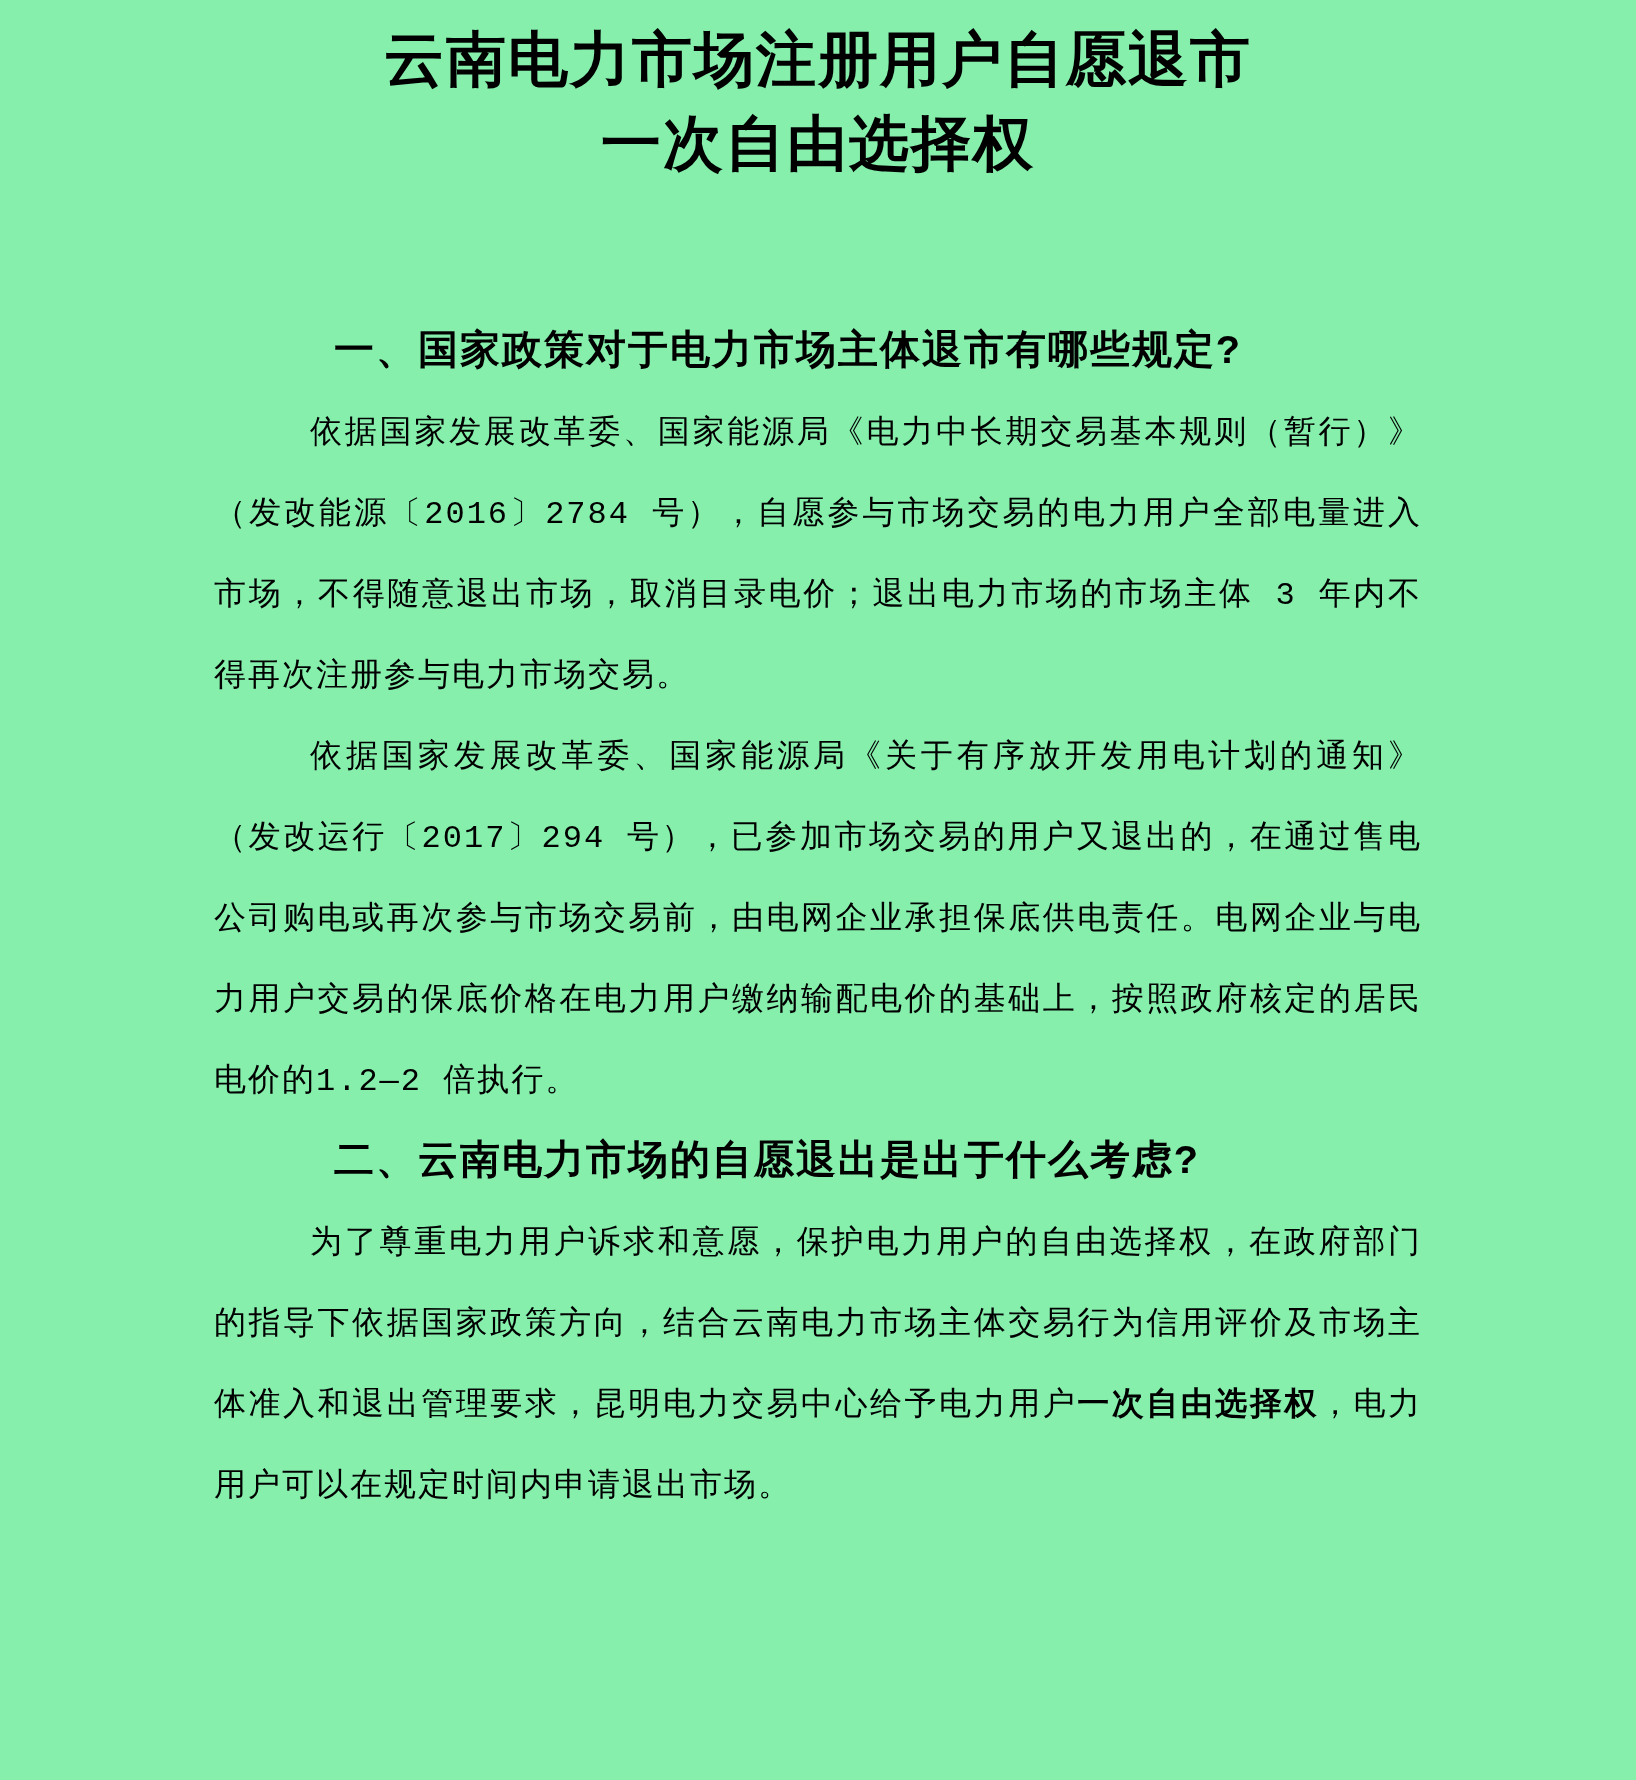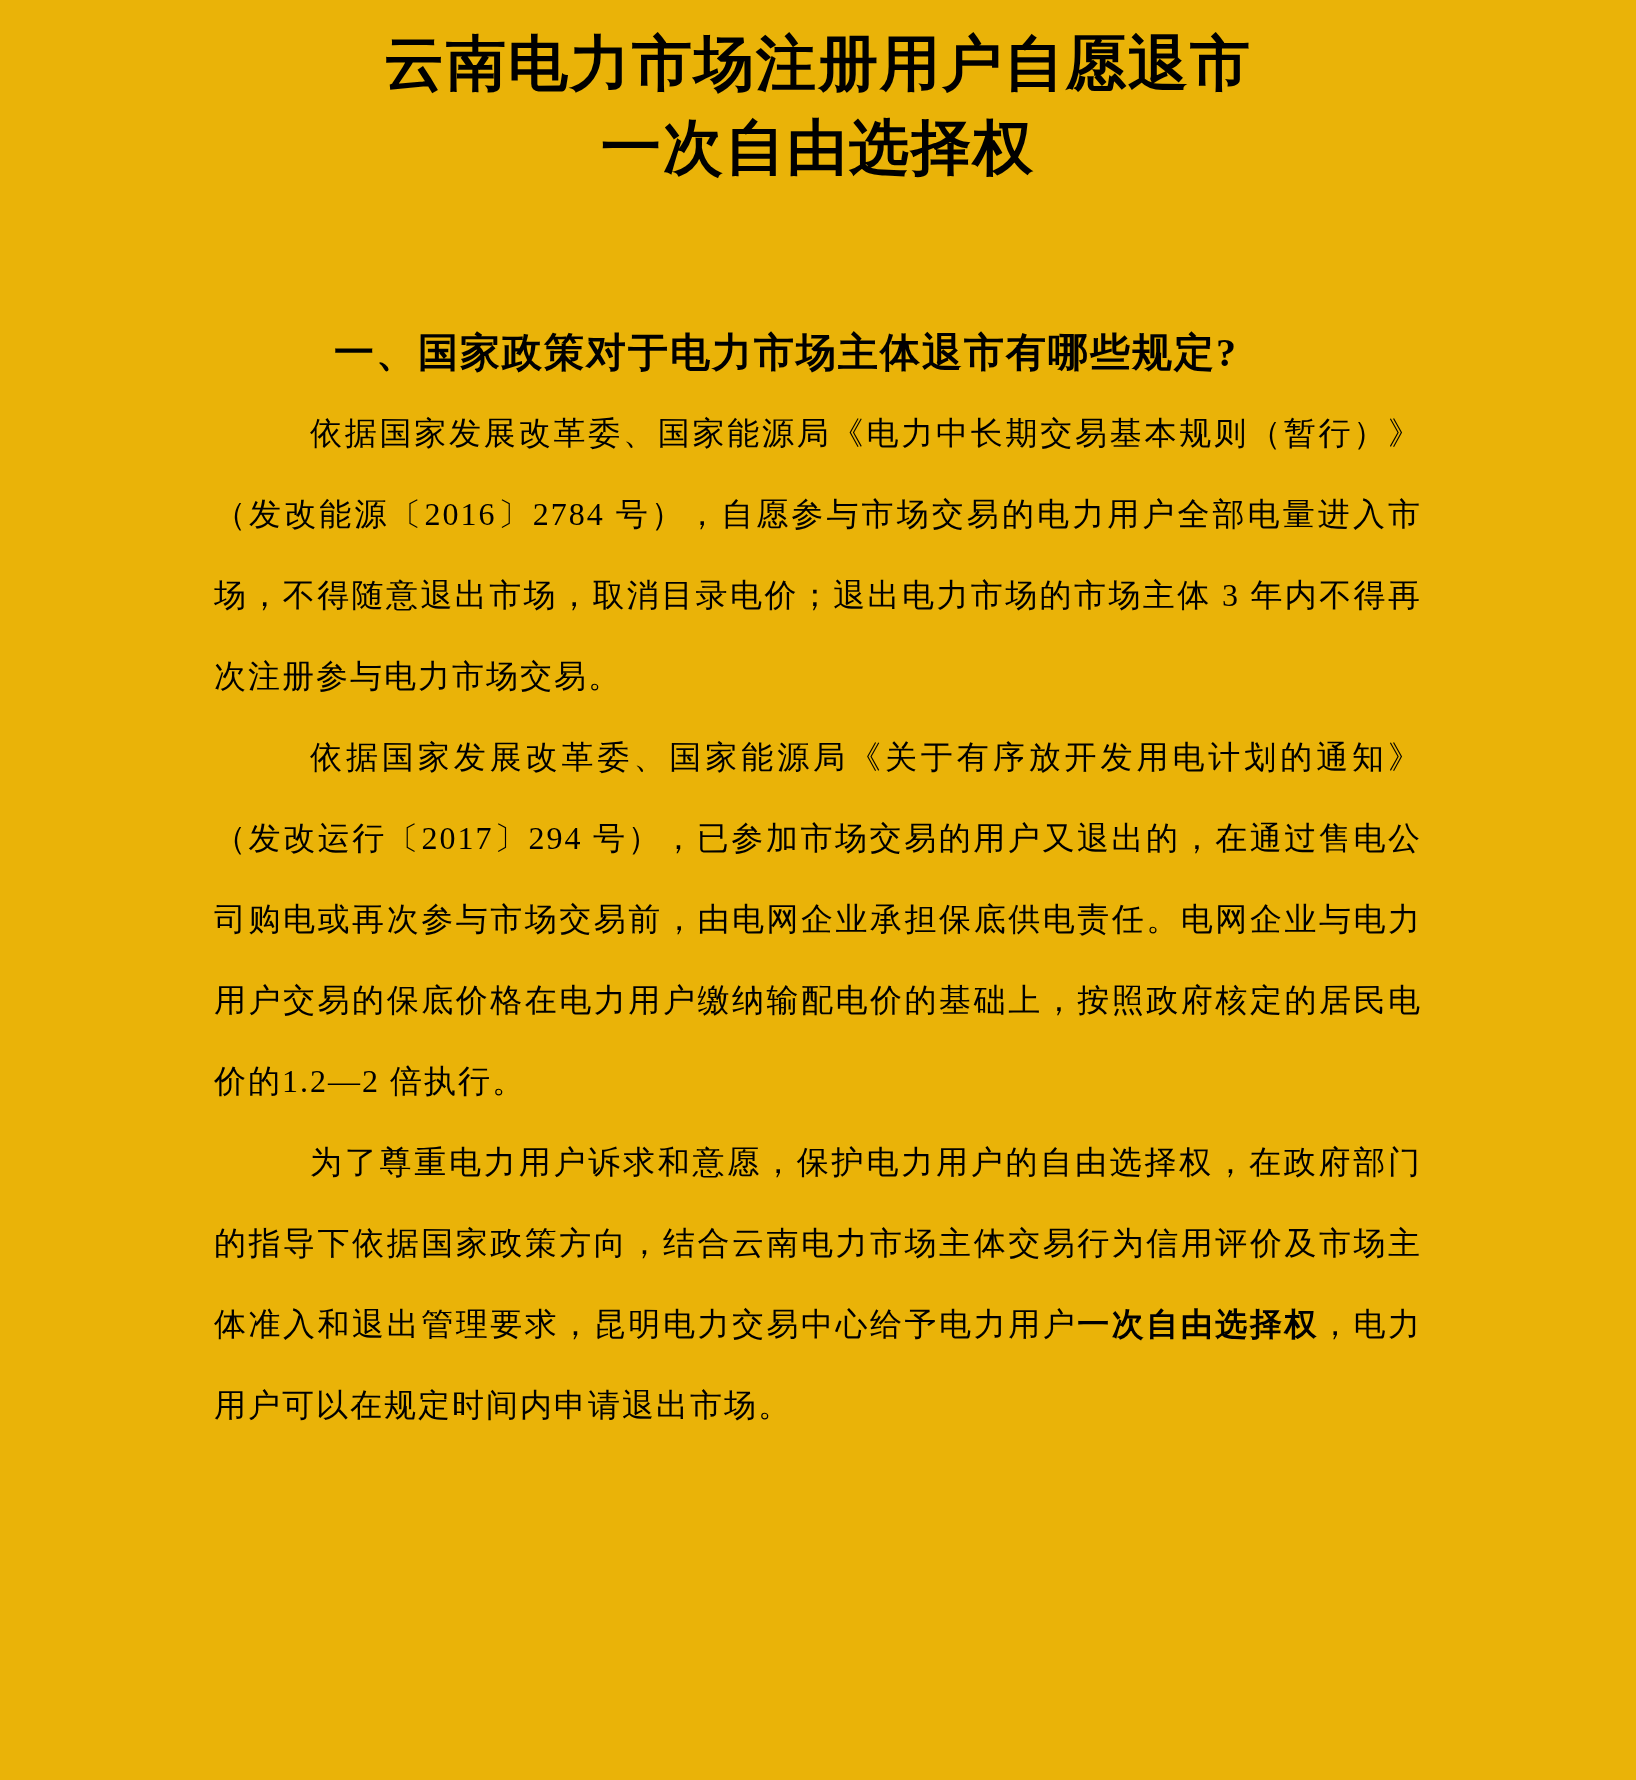--- a/index.html
+++ b/index.html
@@ -5,25 +5,25 @@
   html, body {
     margin: 0;
     padding: 0;
     background: #ffffff;
   }
   .page {
     position: relative;
     width: 1636px;
     height: 1780px;
     box-sizing: border-box;
-    background: #eab308;
+    background: #86efac;
     color: #000000;
     padding: 22px 214px 0 214px;
     overflow: hidden;
-    font-family: Liberation Serif, serif;
+    font-family: Liberation Mono, monospace;
   }
   .doc-title {
     font-size: 60px;
     line-height: 84px;
     font-weight: bold;
     text-align: center;
     letter-spacing: 2px;
     margin: 0 0 122px 0;
   }
   .doc-title .title-line {
@@ -65,18 +65,19 @@
   </div>
 
   <div class="body-text">
 
     <h2 class="question-heading">一、国家政策对于电力市场主体退市有哪些规定?</h2>
 
     <p class="answer-para">依据国家发展改革委、国家能源局《电力中长期交易基本规则（暂行）》（发改能源〔2016〕2784 号），自愿参与市场交易的电力用户全部电量进入市场，不得随意退出市场，取消目录电价；退出电力市场的市场主体 3 年内不得再次注册参与电力市场交易。</p>
 
     <p class="answer-para">依据国家发展改革委、国家能源局《关于有序放开发用电计划的通知》（发改运行〔2017〕294 号），已参加市场交易的用户又退出的，在通过售电公司购电或再次参与市场交易前，由电网企业承担保底供电责任。电网企业与电力用户交易的保底价格在电力用户缴纳输配电价的基础上，按照政府核定的居民电价的1.2—2 倍执行。</p>
 
+    <h2 class="question-heading">二、云南电力市场的自愿退出是出于什么考虑?</h2>
 
     <p class="answer-para"><span>为了尊重电力用户诉求和意愿，保护电力用户的自由选择权，在政府部门的指导下依据国家政策方向，结合云南电力市场主体交易行为信用评价及市场主体准入和退出管理要求，昆明电力交易中心给予电力用户</span><span class="bold-inline">一次自由选择权</span><span>，电力用户可以在规定时间内申请退出市场。</span></p>
 
   </div>
 
 </div>
 
 </body></html>

